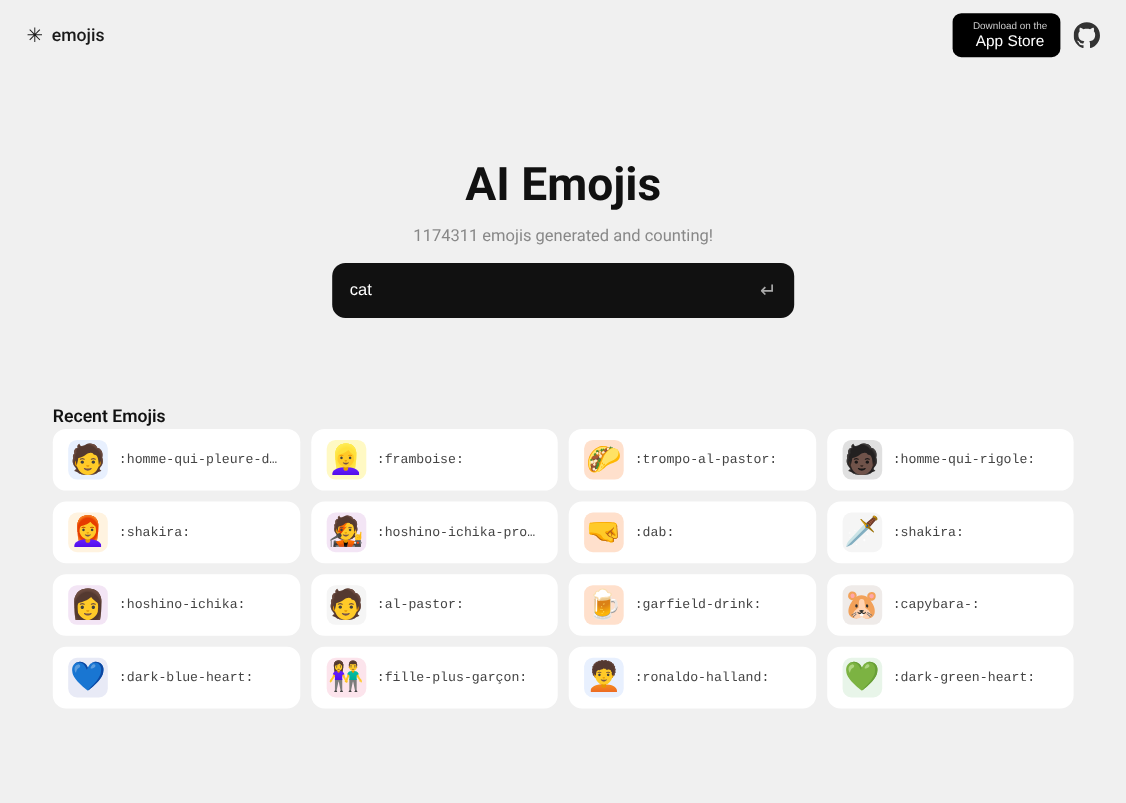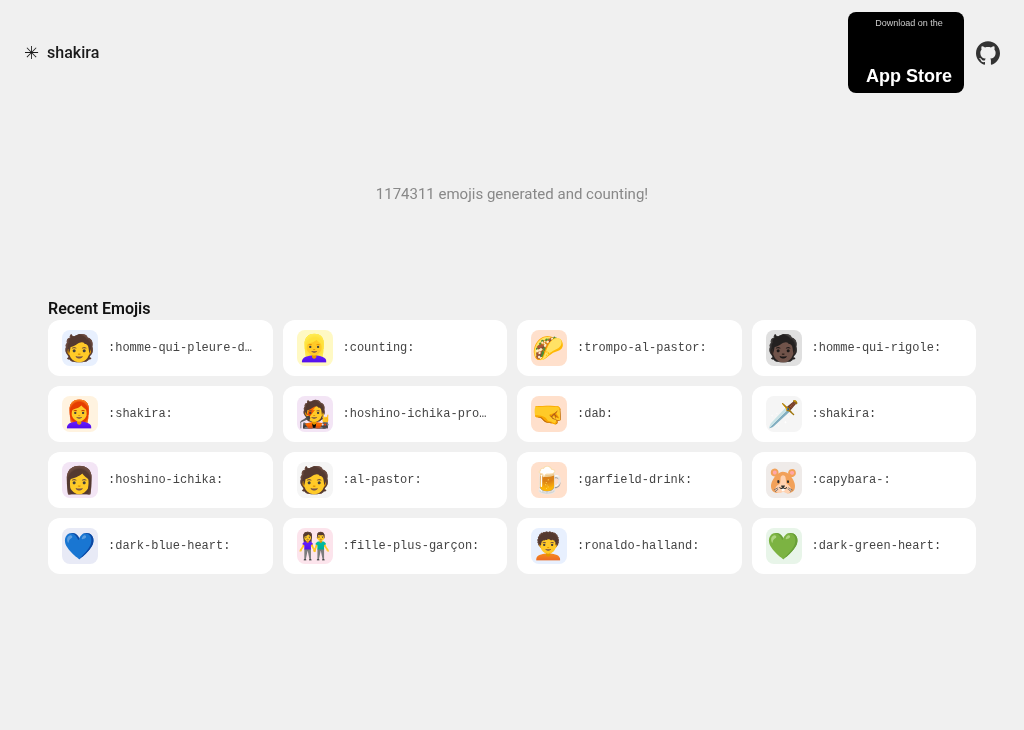--- a/index.html
+++ b/index.html
@@ -60,24 +60,23 @@
       flex-direction: column;
       line-height: 1.2;
     }
 
     .app-store-top-text {
       font-size: 9px;
       color: #ccc;
     }
 
     .app-store-main-text {
-      font-size: 18px;
-      font-weight: 700;
+      font-size: 14px;
+      font-weight: 400;
       color: #fff;
-      margin-top: 37px;
     }
 
     .apple-icon {
       font-size: 20px;
       color: #fff;
     }
 
     .github-btn {
       background: none;
       border: none;
@@ -212,21 +211,21 @@
     .emoji-bg-brown { background: #efebe9; }
     .emoji-bg-navy { background: #e8eaf6; }
     .emoji-bg-green { background: #e8f5e9; }
   </style>
 </head>
 <body>
 
 <header class="header">
   <div class="header-logo">
     <span class="logo-icon">✳</span>
-    <span>shakira</span>
+    <span>emojis</span>
   </div>
 
   <div class="header-right">
     <button class="app-store-btn">
       <span class="apple-icon"></span>
       <div class="app-store-btn-inner">
         <span class="app-store-top-text">Download on the</span>
         <span class="app-store-main-text">App Store</span>
       </div>
     </button>
@@ -242,34 +241,41 @@
                  .645 1.653.24 2.873.12 3.176.765.84 1.23 1.91 1.23 3.22
                  0 4.61-2.805 5.625-5.475 5.92.42.36.81 1.096.81 2.22
                  0 1.606-.015 2.896-.015 3.286 0 .315.21.69.825.57
                  C20.565 22.092 24 17.592 24 12.297c0-6.627-5.373-12-12-12"></path>
       </svg>
     </button>
   </div>
 </header>
 
 <section class="hero">
+  <h1 class="hero-title">AI Emojis</h1>
   <p class="hero-subtitle">1174311 emojis generated and counting!</p>
 
+  <div class="search-wrapper">
+    <div class="search-bar">
+      <input class="search-input" value="cat" type="text" placeholder="cat" style="">
+      <span class="search-enter-icon">↵</span>
+    </div>
+  </div>
 </section>
 
 <section class="recent-section">
   <h2 class="recent-title">Recent Emojis</h2>
   <div class="emoji-grid" id="emoji-grid">
   <div class="emoji-card">
         <div class="emoji-thumb emoji-bg-blue">🧑</div>
         <span class="emoji-label">:homme-qui-pleure-de-ri…</span>
       </div>
       <div class="emoji-card">
         <div class="emoji-thumb emoji-bg-yellow">👱‍♀️</div>
-        <span class="emoji-label">:counting:</span>
+        <span class="emoji-label">:framboise:</span>
       </div>
       <div class="emoji-card">
         <div class="emoji-thumb emoji-bg-orange">🌮</div>
         <span class="emoji-label">:trompo-al-pastor:</span>
       </div>
       <div class="emoji-card">
         <div class="emoji-thumb emoji-bg-dark">🧑🏿</div>
         <span class="emoji-label">:homme-qui-rigole:</span>
       </div>
       <div class="emoji-card">

